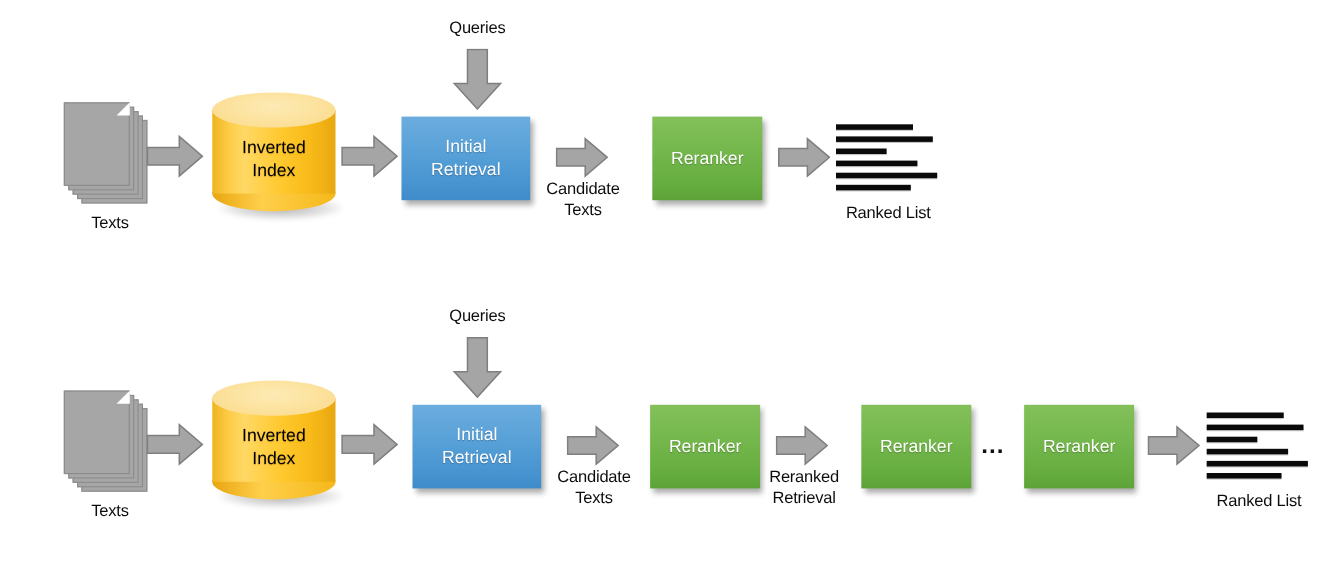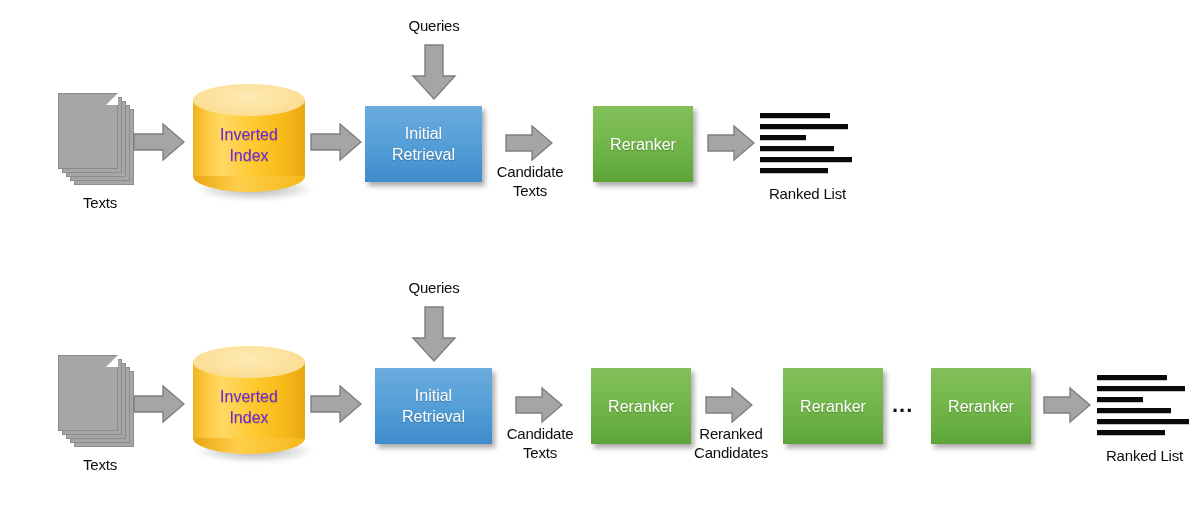--- a/index.html
+++ b/index.html
@@ -79,21 +79,21 @@
   .cyl-top {
     position: absolute;
     left: 0; right: 0;
     border-radius: 50%;
     background: radial-gradient(ellipse at 50% 40%, #fdeab4 0%, #fce3a0 45%, #fbd98a 100%);
   }
   .cyl-text {
     position: absolute;
     left: 0; right: 0;
     text-align: center;
-    color: #6d28d9;
+    color: #000000;
     font-size: 16px;
     line-height: 21px;
     font-family: "Liberation Sans", sans-serif;
     text-shadow: 0 1px 1px rgba(120,80,0,0.35);
     white-space: pre-line;
   }
 
   
   .box {
     position: absolute;
@@ -266,21 +266,21 @@
 Texts</div>
 
     <div class="box box-green" style="left:591px; top:113px; width:100px; height:76px;">Reranker</div>
 
     <div class="arrow-right" style="left:705px; top:131px; width:48px; height:38px;">
       <svg viewBox="0 0 48 38" preserveAspectRatio="none">
         <polygon points="1,11 27,11 27,2 47,19 27,36 27,27 1,27" fill="#a5a5a5" stroke="#7f7f7f" stroke-width="1.4"></polygon>
       </svg>
     </div>
     <div class="label" style="left:685px; top:169px; width:92px;">Reranked
-Candidates</div>
+Retrieval</div>
 
     <div class="box box-green" style="left:783px; top:113px; width:100px; height:76px;">Reranker</div>
 
     <div class="ellipsis" style="left:892px; top:139px; width:30px;">...</div>
 
     <div class="box box-green" style="left:931px; top:113px; width:100px; height:76px;">Reranker</div>
 
     <div class="arrow-right" style="left:1043px; top:131px; width:48px; height:38px;">
       <svg viewBox="0 0 48 38" preserveAspectRatio="none">
         <polygon points="1,11 27,11 27,2 47,19 27,36 27,27 1,27" fill="#a5a5a5" stroke="#7f7f7f" stroke-width="1.4"></polygon>

